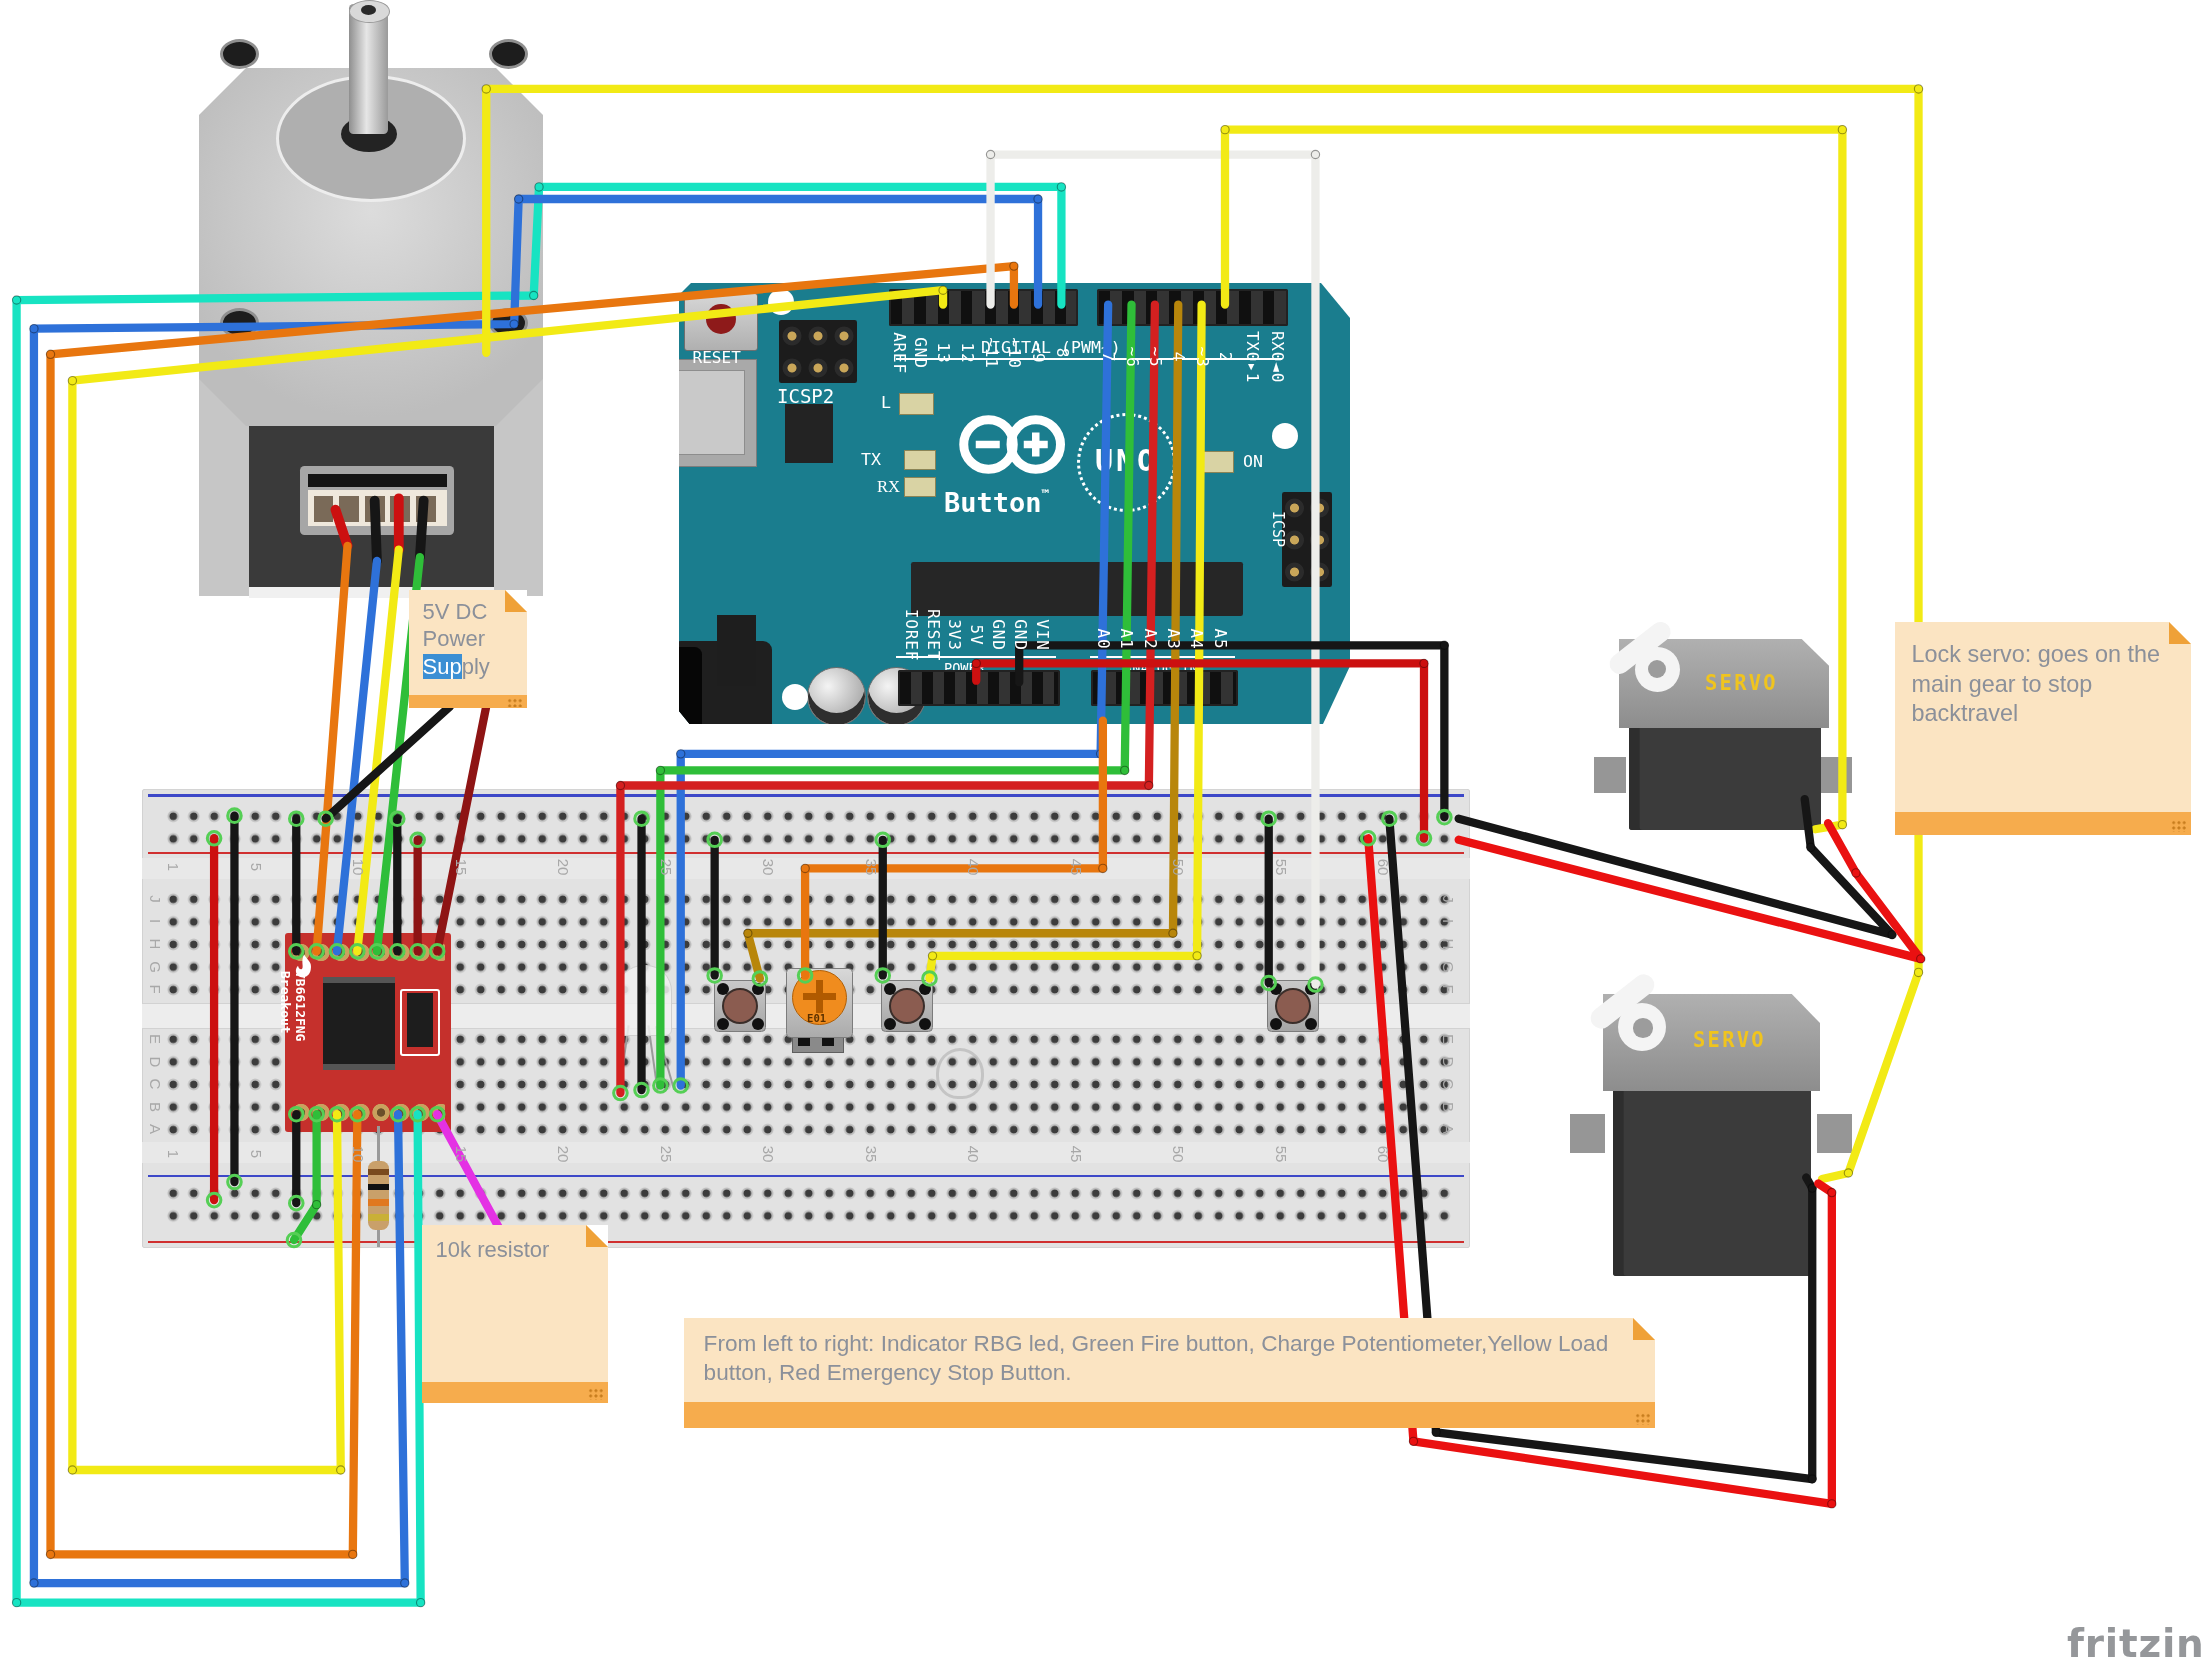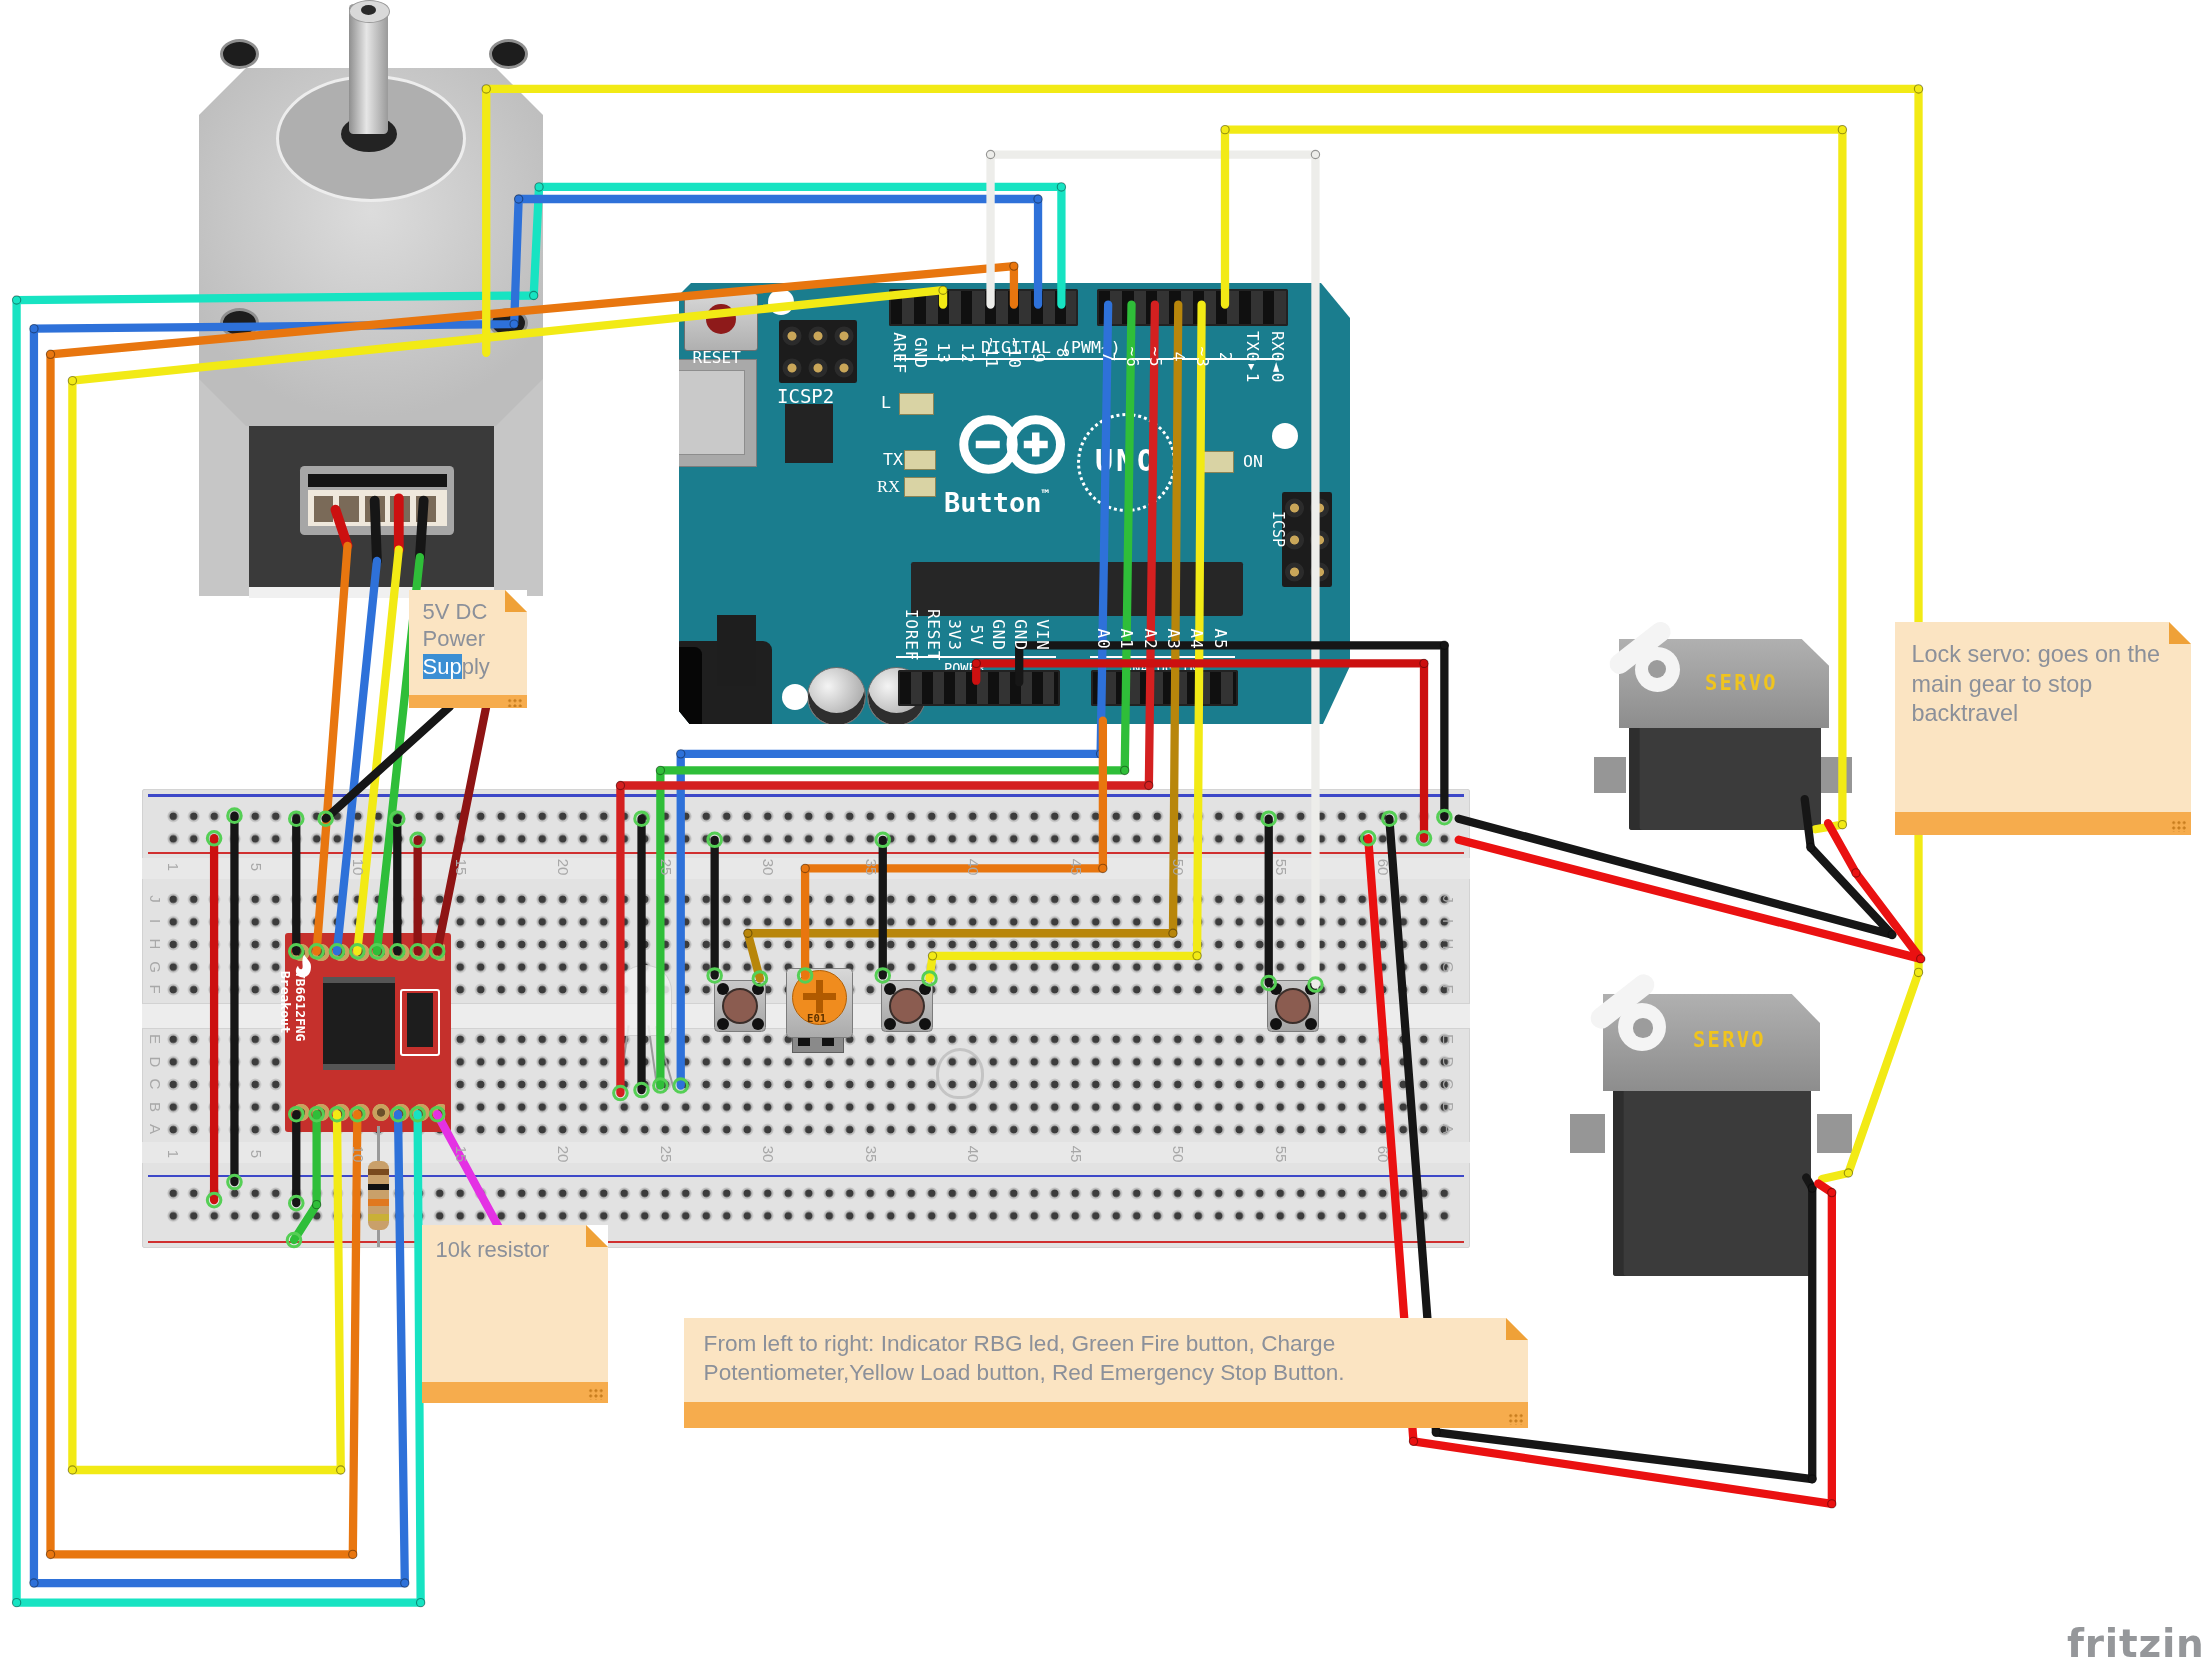--- a/index.html
+++ b/index.html
@@ -104,21 +104,21 @@
     <div class="icsp" style="left:100px;top:37px;width:78px;height:63px;background-size:26px 32px;"></div>
     <div class="silk" style="left:98px;top:102px;font-size:19px;">ICSP2</div>
 
     <div class="hdr" style="left:210px;top:6px;width:185px;height:33px;"></div>
     <div class="hdr" style="left:418px;top:6px;width:187px;height:33px;"></div>
     <div class="silk" style="left:302px;top:55px;font-size:16.6px;">DIGITAL (PWM~)</div>
     <div class="wline" style="left:217px;top:75px;width:386px;"></div>
 
     <div class="silk" style="left:202px;top:110px;font-size:16.6px;">L</div>
     <div class="led" style="left:220px;top:110px;width:33px;height:19.6px;"></div>
-    <div class="silk" style="left:204px;top:167px;font-size:16.6px;">TX</div>
+    <div class="silk" style="left:182px;top:167px;font-size:16.6px;">TX</div>
     <div class="led" style="left:225px;top:167px;width:30px;height:18px;"></div>
     <div class="silk" style="left:198px;top:194px;font-size:16.6px;font-family:Liberation Serif, serif;">RX</div>
     <div class="led" style="left:225px;top:194px;width:30px;height:18px;"></div>
 
     <svg style="left:268px;top:124px;" width="128" height="75" viewBox="0 0 170 100">
       <circle cx="55" cy="50" r="33" fill="none" stroke="#fff" stroke-width="12"></circle>
       <circle cx="118" cy="50" r="33" fill="none" stroke="#fff" stroke-width="12"></circle>
       <rect x="38" y="45" width="32" height="10" fill="#fff"></rect>
       <rect x="102" y="45" width="32" height="10" fill="#fff"></rect>
       <rect x="113" y="34" width="10" height="32" fill="#fff"></rect>
@@ -499,21 +499,21 @@
 
   <div class="note" style="left:422px;top:1225px;width:186px;height:178px;">
     <div class="txt" style="font-size:22px;top:10.6px;">10k resistor</div>
     <div class="strip" style="height:21px;">
         <span class="grip"></span>
       </div>
     <span class="foldw"></span>
       <span class="foldo"></span>
   </div>
 
-  <div class="note" style="left:684px;top:1318px;width:844px;height:110px;">
+  <div class="note" style="left:684px;top:1318px;width:971px;height:110px;">
     <div class="txt" style="font-size:22.6px;top:12px;left:19.6px;right:30px;">From left to right: Indicator RBG led, Green Fire button, Charge Potentiometer,Yellow Load button, Red Emergency Stop Button.</div>
     <div class="strip" style="height:26px;">
         <span class="grip"></span>
       </div>
     <span class="foldw"></span>
       <span class="foldo"></span>
   </div>
 
   <div class="note" style="left:1895px;top:622px;width:296px;height:213px;">
     <div class="txt" style="font-size:23.4px;top:18px;left:16.6px;right:27px;">Lock servo: goes on the main gear to stop backtravel</div>

